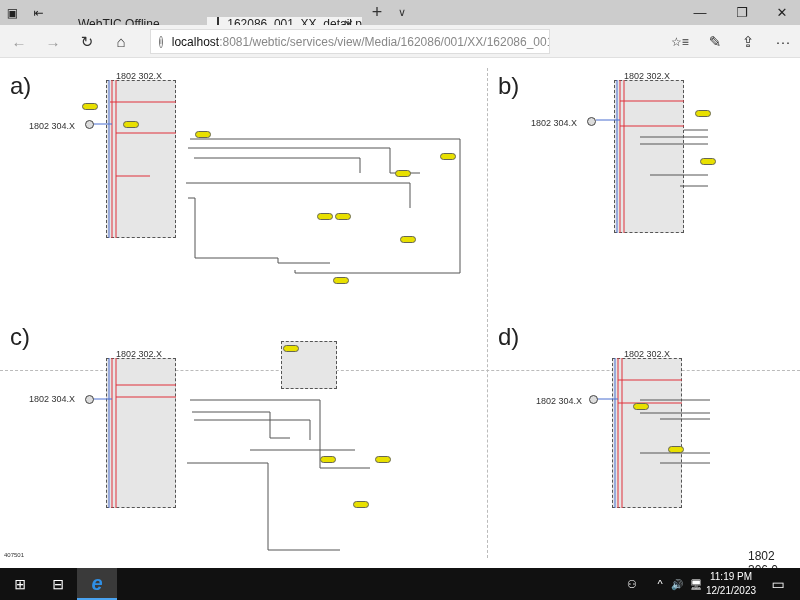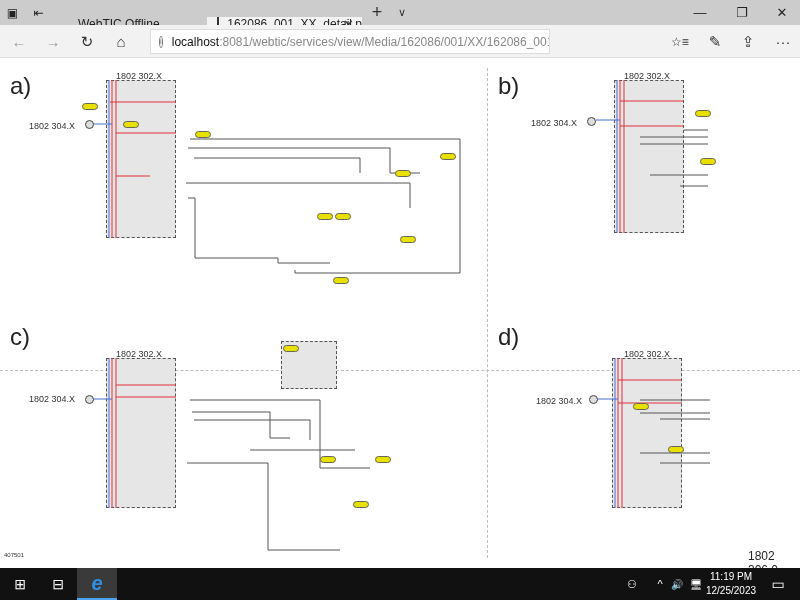--- a/index.html
+++ b/index.html
@@ -161,16 +161,16 @@
 <div class="taskbar">
   <div class="tk-ic" style="left:0">⊞</div>
   <div class="tk-ic" style="left:38px">⊟</div>
   <div class="tk-ic tk-edge" style="left:77px">e</div>
   <div class="tray" style="left:622px;width:20px">⚇</div>
   <div class="tray" style="left:652px;width:16px">^</div>
   <div class="tray" style="left:670px;width:16px;font-size:10px">🔊</div>
   <div class="tray" style="left:688px;width:16px;font-size:10px">🖥</div>
   <div class="clock">
     <div>11:19 PM</div>
-    <div>12/25/2023</div>
+    <div>12/21/2023</div>
   </div>
   <div class="tray" style="left:768px;width:20px;font-size:14px">▭</div>
 </div>
 
 </body></html>

